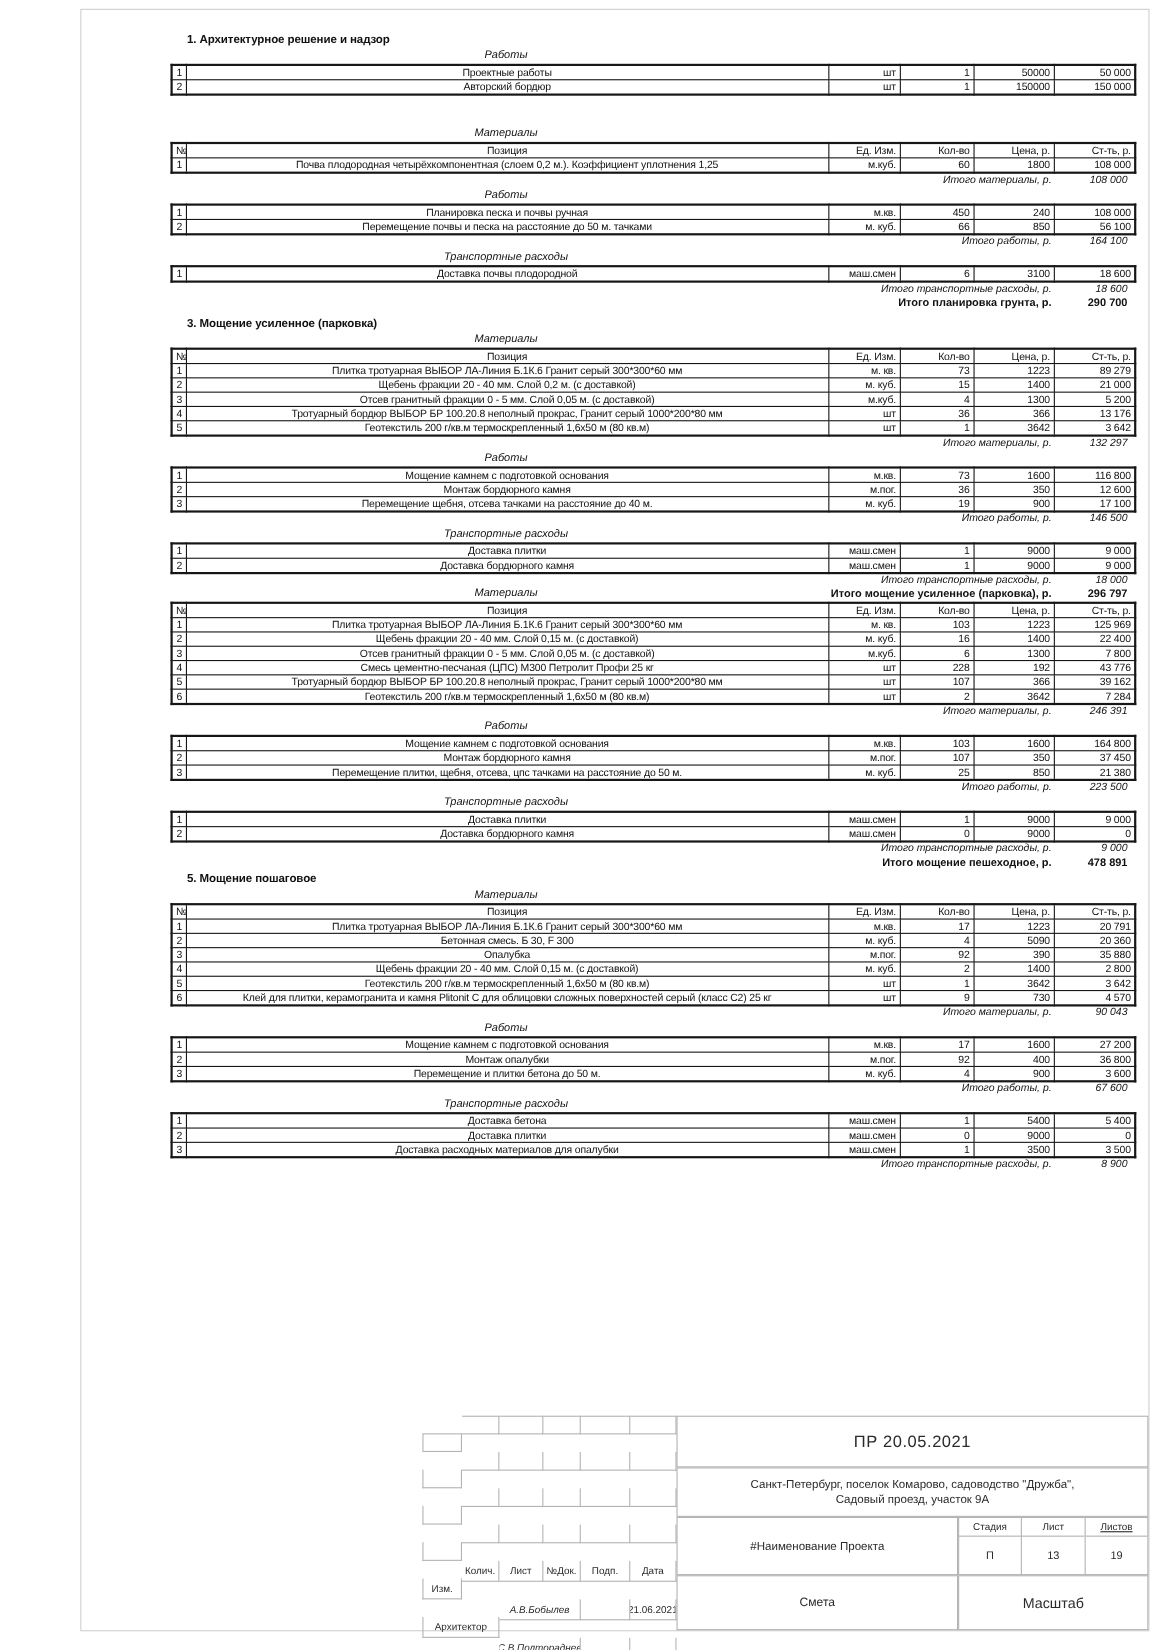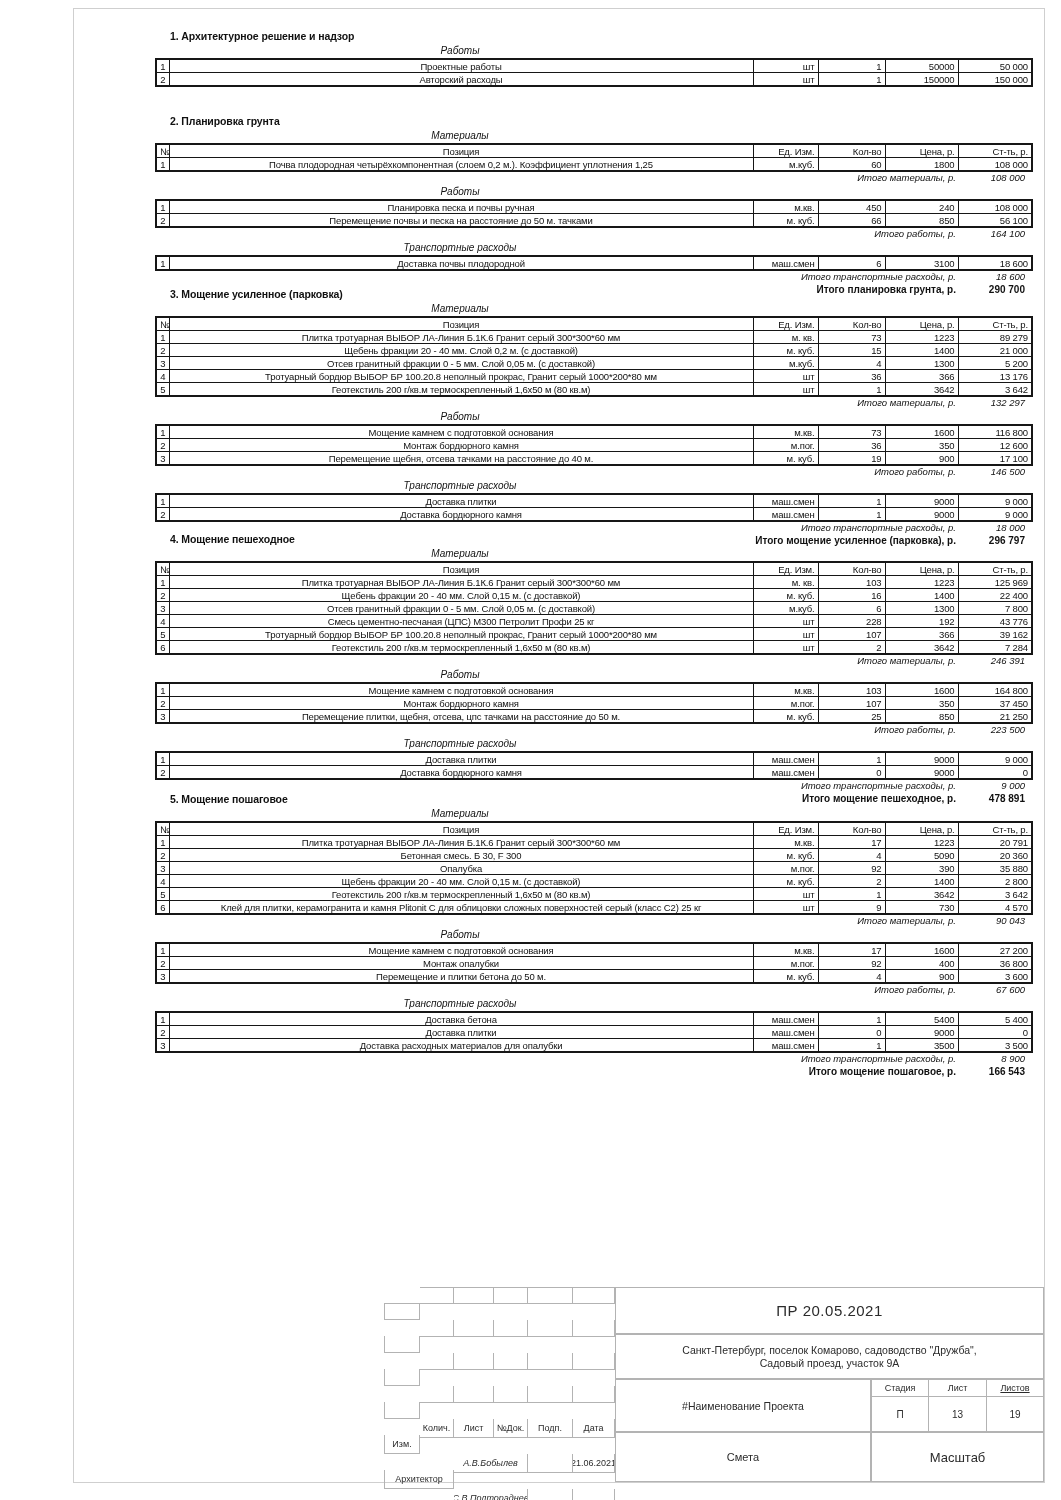--- a/index.html
+++ b/index.html
@@ -75,31 +75,30 @@
           <tr>
             <td class="c-num">1</td>
             <td class="c-pos">Проектные работы</td>
             <td class="c-unit">шт</td>
             <td class="c-qty">1</td>
             <td class="c-price">50000</td>
             <td class="c-cost">50 000</td>
           </tr>
           <tr>
             <td class="c-num">2</td>
-            <td class="c-pos">Авторский расходы</td>
+            <td class="c-pos">Авторский бордюр</td>
             <td class="c-unit">шт</td>
             <td class="c-qty">1</td>
             <td class="c-price">150000</td>
             <td class="c-cost">150 000</td>
           </tr>
         </tbody>
       </table>
     </div>
     <div class="section" style="top: 115px;">
-      <div class="sec-title">2. Планировка грунта</div>
       <div class="group-label">Материалы</div>
       <table class="grid">
         <colgroup>
           <col style="width: 13px;">
           <col style="width: 584px;">
           <col style="width: 65px;">
           <col style="width: 67px;">
           <col style="width: 73px;">
           <col style="width: 74px;">
         </colgroup>
@@ -329,21 +328,20 @@
       <div class="sumrow sub">
         <span class="lbl">Итого транспортные расходы, р.</span>
         <span class="val">18 000</span>
       </div>
       <div class="sumrow tot">
         <span class="lbl">Итого мощение усиленное (парковка), р.</span>
         <span class="val">296 797</span>
       </div>
     </div>
     <div class="section" style="top: 533px;">
-      <div class="sec-title">4. Мощение пешеходное</div>
       <div class="group-label">Материалы</div>
       <table class="grid">
         <colgroup>
           <col style="width: 13px;">
           <col style="width: 584px;">
           <col style="width: 65px;">
           <col style="width: 67px;">
           <col style="width: 73px;">
           <col style="width: 74px;">
         </colgroup>
@@ -436,21 +434,21 @@
             <td class="c-qty">107</td>
             <td class="c-price">350</td>
             <td class="c-cost">37 450</td>
           </tr>
           <tr>
             <td class="c-num">3</td>
             <td class="c-pos">Перемещение плитки, щебня, отсева, цпс тачками на расстояние до 50 м.</td>
             <td class="c-unit">м. куб.</td>
             <td class="c-qty">25</td>
             <td class="c-price">850</td>
-            <td class="c-cost">21 250</td>
+            <td class="c-cost">21 380</td>
           </tr>
         </tbody>
       </table>
       <div class="sumrow sub">
         <span class="lbl">Итого работы, р.</span>
         <span class="val">223 500</span>
       </div>
       <div class="group-label">Транспортные расходы</div>
       <table class="grid">
         <colgroup>
@@ -638,24 +636,20 @@
             <td class="c-unit">маш.смен</td>
             <td class="c-qty">1</td>
             <td class="c-price">3500</td>
             <td class="c-cost">3 500</td>
           </tr>
         </tbody>
       </table>
       <div class="sumrow sub">
         <span class="lbl">Итого транспортные расходы, р.</span>
         <span class="val">8 900</span>
-      </div>
-      <div class="sumrow tot">
-        <span class="lbl">Итого мощение пошаговое, р.</span>
-        <span class="val">166 543</span>
       </div>
     </div>
   </div>
 
 <div class="tblock">
   <div class="tb-left">
       <div class="row">
         <div class="cell" style="width: 36px; height: 17px;"></div>
         <div class="cell" style="width: 34px; height: 17px;"></div>
         <div class="cell" style="width: 40px; height: 17px;"></div>

